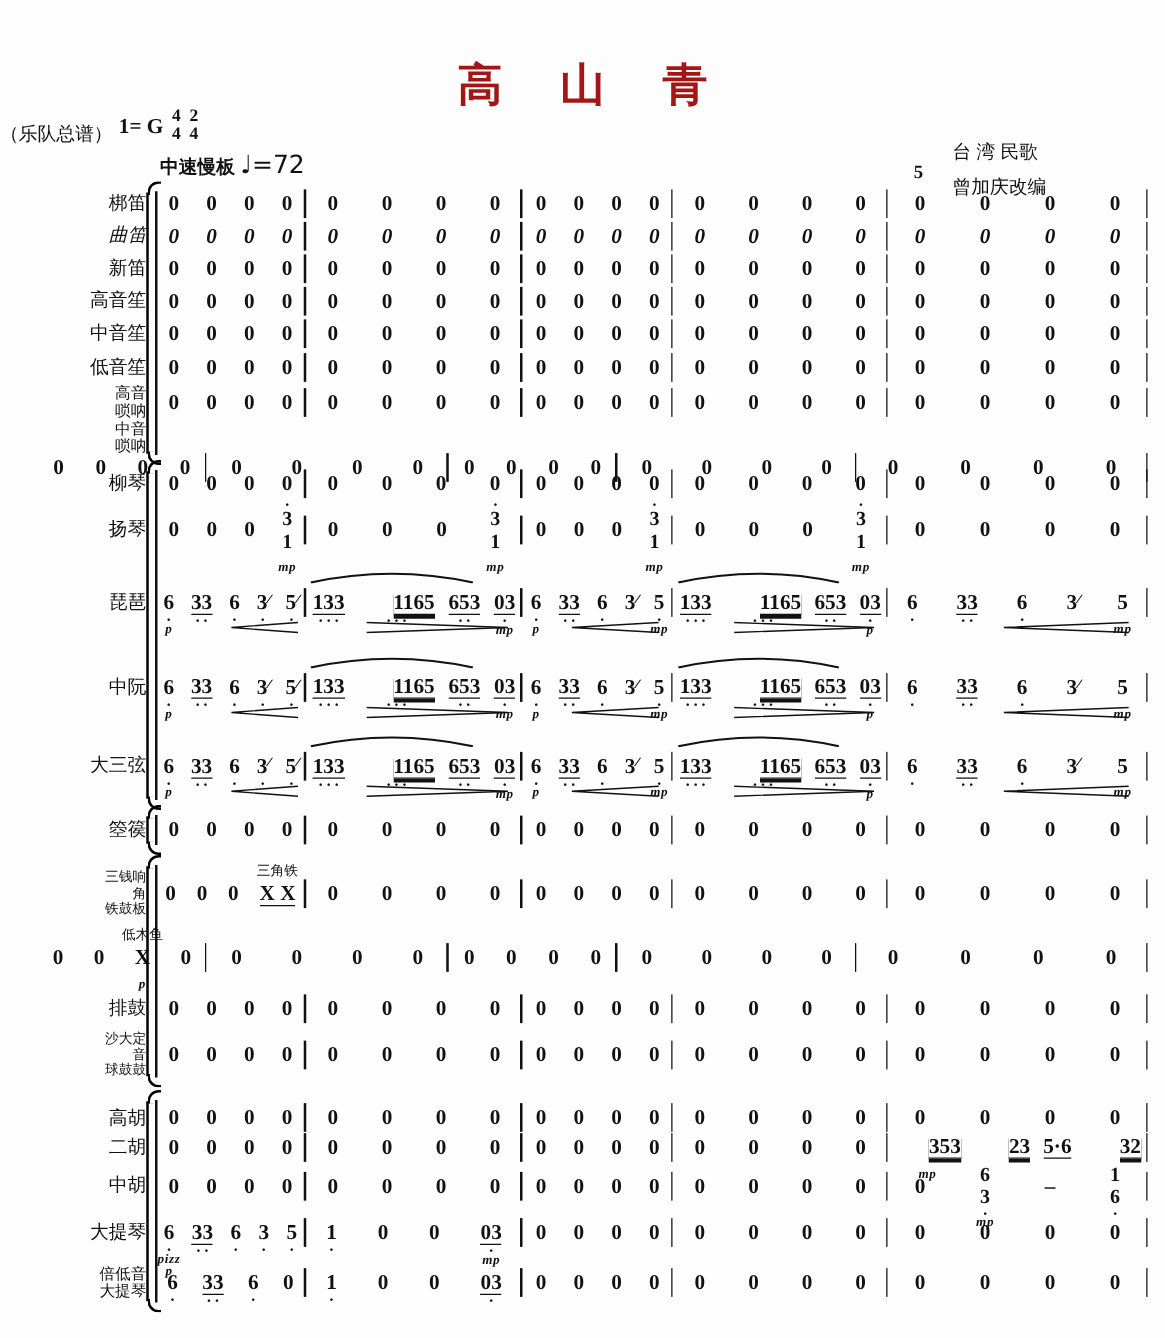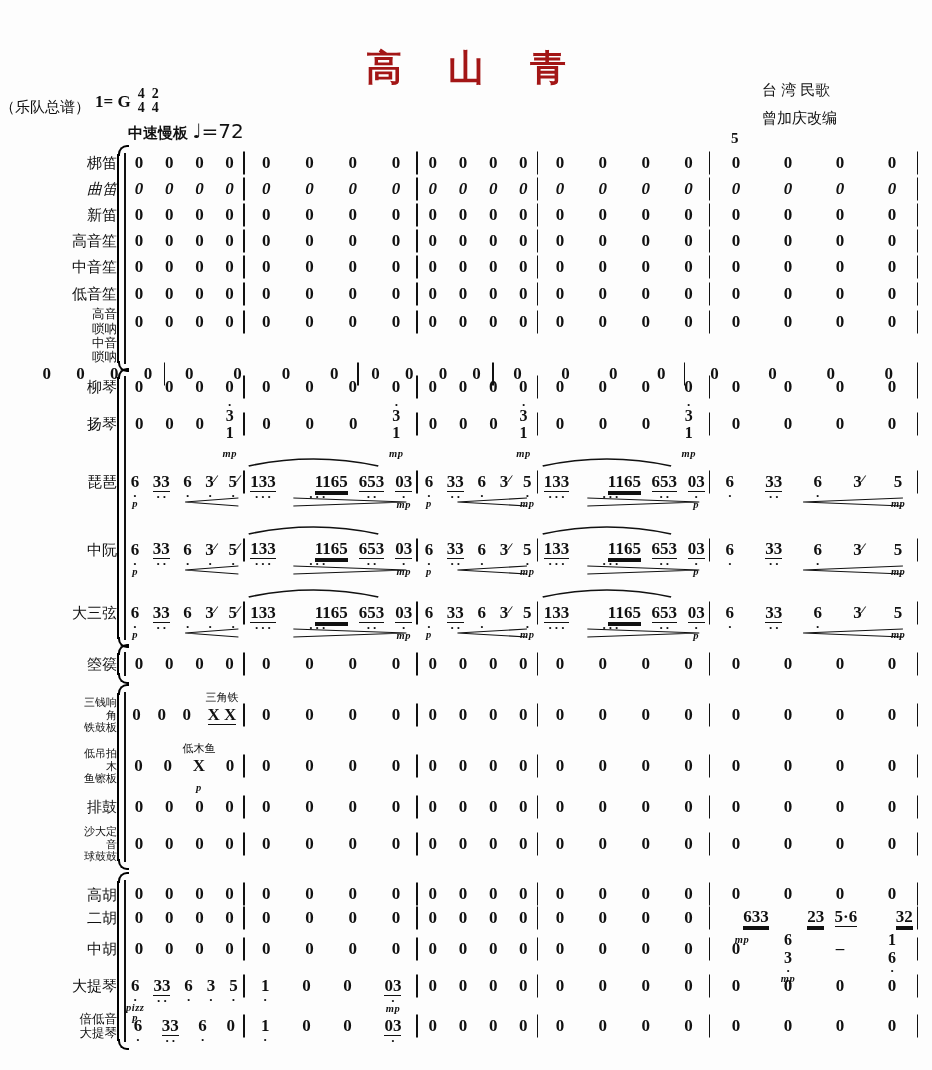--- a/index.html
+++ b/index.html
@@ -10,21 +10,21 @@
          font-size:36px;font-weight:bold;letter-spacing:46px;padding-left:46px;
          color:#a31616;font-family:"Liberation Sans",sans-serif;}
   .subtitle{position:absolute;top:98px;left:0;right:0;text-align:left;font-size:15px;}
   .keysig{position:absolute;top:90px;left:95px;font-size:17px;font-weight:bold;
           font-family:"Liberation Serif",serif;}
   .frac{display:inline-block;vertical-align:middle;text-align:center;line-height:1.02;
         font-size:14px;font-weight:bold;margin-left:7px;margin-top:-3px;}
   .frac span{display:block;}
   .tempo{position:absolute;top:119px;left:128px;font-size:15px;font-weight:bold;}
   .tempo .mark{font-family:"DejaVu Sans",sans-serif;font-weight:normal;font-size:20px;}
-  .credits{position:absolute;top:76px;right:95px;font-size:15px;line-height:1.85;text-align:left;}
+  .credits{position:absolute;top:108px;right:95px;font-size:15px;line-height:1.85;text-align:left;}
   .measureno{position:absolute;top:130px;left:731px;font-size:15px;font-weight:bold;
              font-family:"Liberation Serif",serif;}
   
   .score{position:absolute;top:150px;left:30px;width:888px;}
   .group{position:relative;}
   .bracket-line{position:absolute;left:87px;top:4px;bottom:4px;width:2px;background:#000;}
   .curl-t{position:absolute;left:88px;top:-5px;width:9px;height:9px;
           border-top:2px solid #000;border-left:2px solid #000;border-top-left-radius:9px;}
   .curl-b{position:absolute;left:88px;bottom:-5px;width:9px;height:9px;
           border-bottom:2px solid #000;border-left:2px solid #000;border-bottom-left-radius:9px;}
@@ -784,25 +784,20 @@
             </div>
             <div class="measure" style="flex: 0 0 26.2%;">
               <span class="tok"><span class="txt">0</span></span>
               <span class="tok"><span class="txt">0</span></span>
               <span class="tok"><span class="txt">0</span></span>
               <span class="tok"><span class="txt">0</span></span>
             </div>
           </div>
         </div>
         <div class="srow" style="height: 50px;">
-          <div class="rlabel">
-            <div class="l3">低吊拍</div>
-            <div class="l3">木</div>
-            <div class="l3">鱼镲板</div>
-          </div>
           <div class="rnotes">
             <div class="measure" style="flex: 0 0 15.2%;">
               <span class="tok"><span class="txt">0</span></span>
               <span class="tok"><span class="txt">0</span></span>
               <span class="tok"><span class="txt">X</span><span class="dyn">p</span><span class="anno">低木鱼</span></span>
               <span class="tok"><span class="txt">0</span></span>
             </div>
             <div class="measure" style="flex: 0 0 21.8%;">
               <span class="tok"><span class="txt">0</span></span>
               <span class="tok"><span class="txt">0</span></span>
@@ -971,21 +966,21 @@
               <span class="tok"><span class="txt">0</span></span>
               <span class="tok"><span class="txt">0</span></span>
             </div>
             <div class="measure" style="flex: 0 0 21.6%;">
               <span class="tok"><span class="txt">0</span></span>
               <span class="tok"><span class="txt">0</span></span>
               <span class="tok"><span class="txt">0</span></span>
               <span class="tok"><span class="txt">0</span></span>
             </div>
             <div class="measure" style="flex: 0 0 26.2%;">
-              <span class="tok u2"><span class="txt">633</span><span class="dyn">mp</span></span>
+              <span class="tok u2"><span class="txt">353</span><span class="dyn">mp</span></span>
               <span class="tok u2"><span class="txt">23</span></span>
               <span class="tok u1"><span class="txt">5·6</span></span>
               <span class="tok u2"><span class="txt">32</span></span>
             </div>
           </div>
         </div>
         <div class="srow" style="height: 33px;">
           <div class="rlabel">
             <div class="l1">中胡</div>
           </div>

